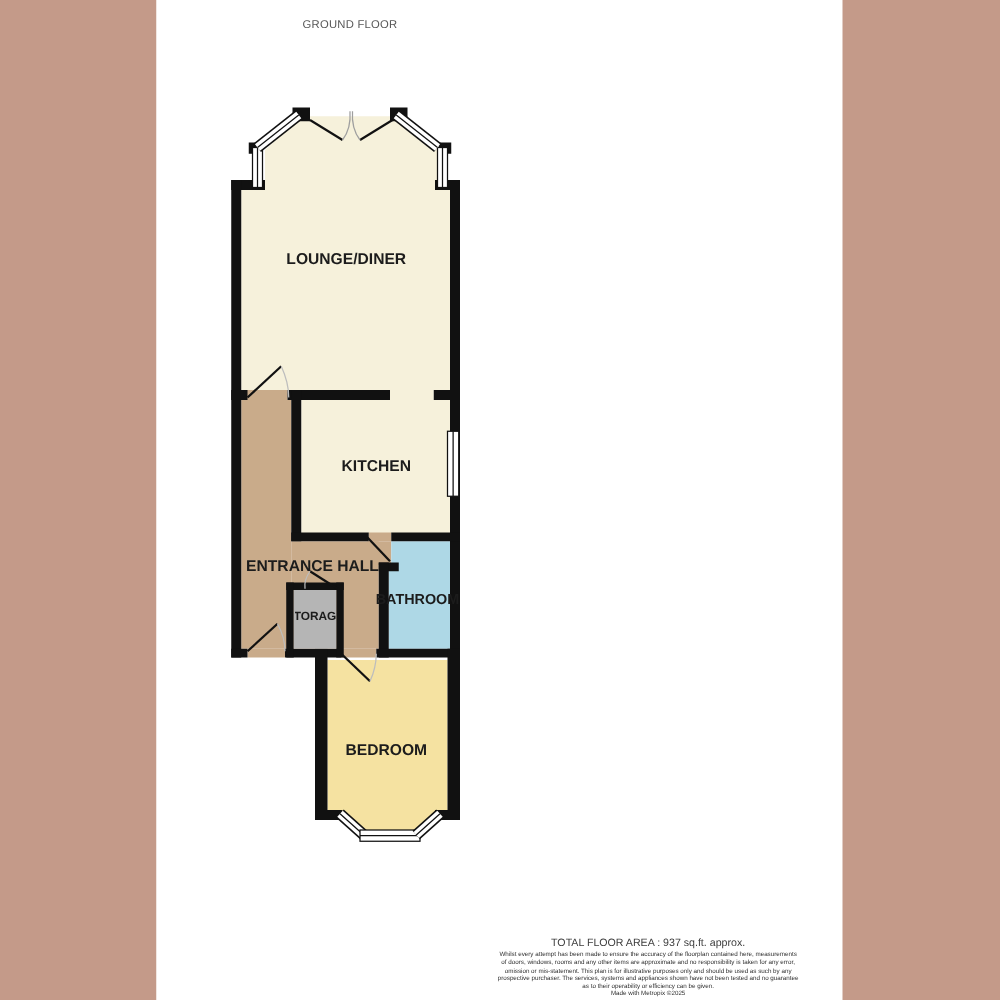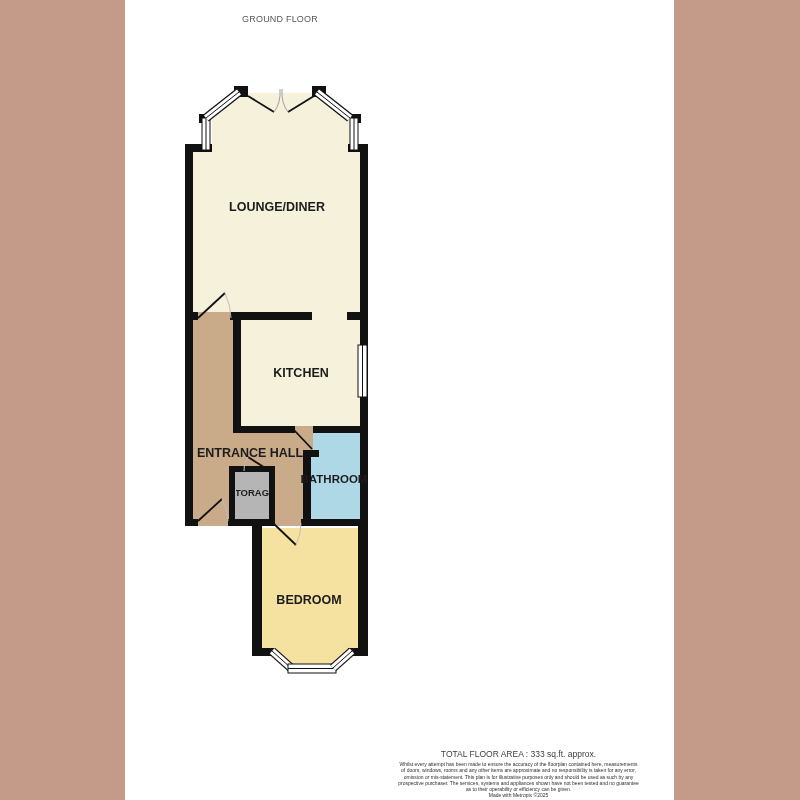--- a/index.html
+++ b/index.html
@@ -162,21 +162,21 @@
 
     <text class="room-label" x="277" y="211" font-size="12.5" text-anchor="middle">LOUNGE/DINER</text>
     <text class="room-label" x="301" y="377" font-size="12.5" text-anchor="middle">KITCHEN</text>
     <text class="room-label" x="250" y="457" font-size="12.5" text-anchor="middle">ENTRANCE HALL</text>
     <text class="room-label" x="334" y="483" font-size="11.5" text-anchor="middle">BATHROOM</text>
     <text class="room-label" x="252" y="496" font-size="9.5" text-anchor="middle" clip-path="url(#storClip)">STORAGE</text>
     <text class="room-label" x="309" y="604" font-size="12.5" text-anchor="middle">BEDROOM</text>
   </svg>
 
   <div class="footer">
-    <div class="f-title">TOTAL FLOOR AREA : 333 sq.ft. approx.</div>
+    <div class="f-title">TOTAL FLOOR AREA : 937 sq.ft. approx.</div>
     <div class="f-line">Whilst every attempt has been made to ensure the accuracy of the floorplan contained here, measurements</div>
     <div class="f-line">of doors, windows, rooms and any other items are approximate and no responsibility is taken for any error,</div>
     <div class="f-line">omission or mis-statement. This plan is for illustrative purposes only and should be used as such by any</div>
     <div class="f-line">prospective purchaser. The services, systems and appliances shown have not been tested and no guarantee</div>
     <div class="f-line">as to their operability or efficiency can be given.</div>
     <div class="f-credit">Made with Metropix ©2025</div>
   </div>
 </div>
 
 </body></html>

